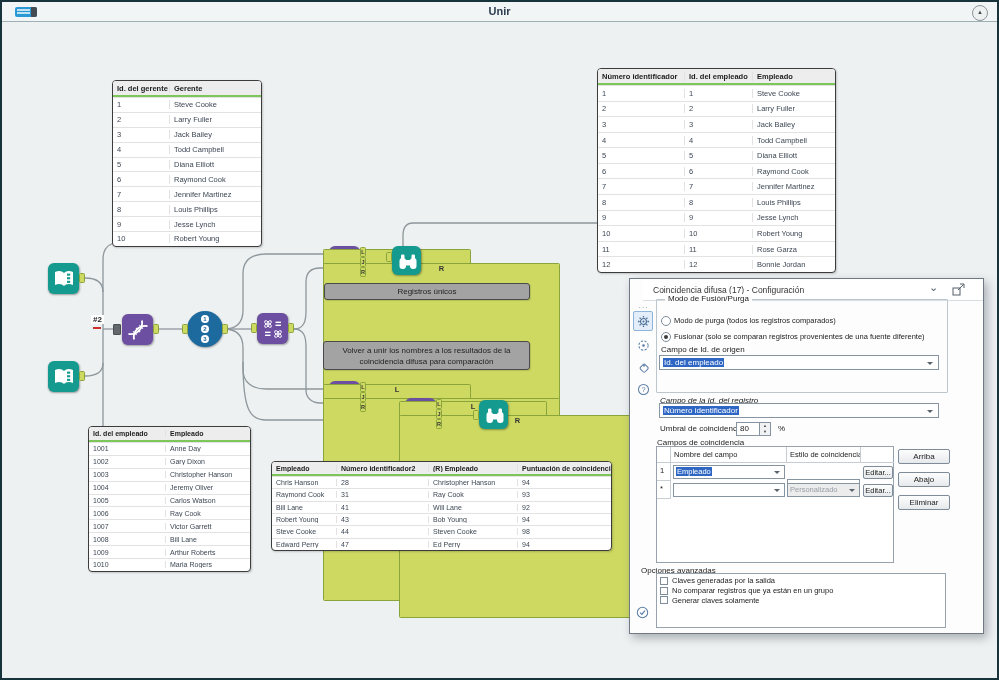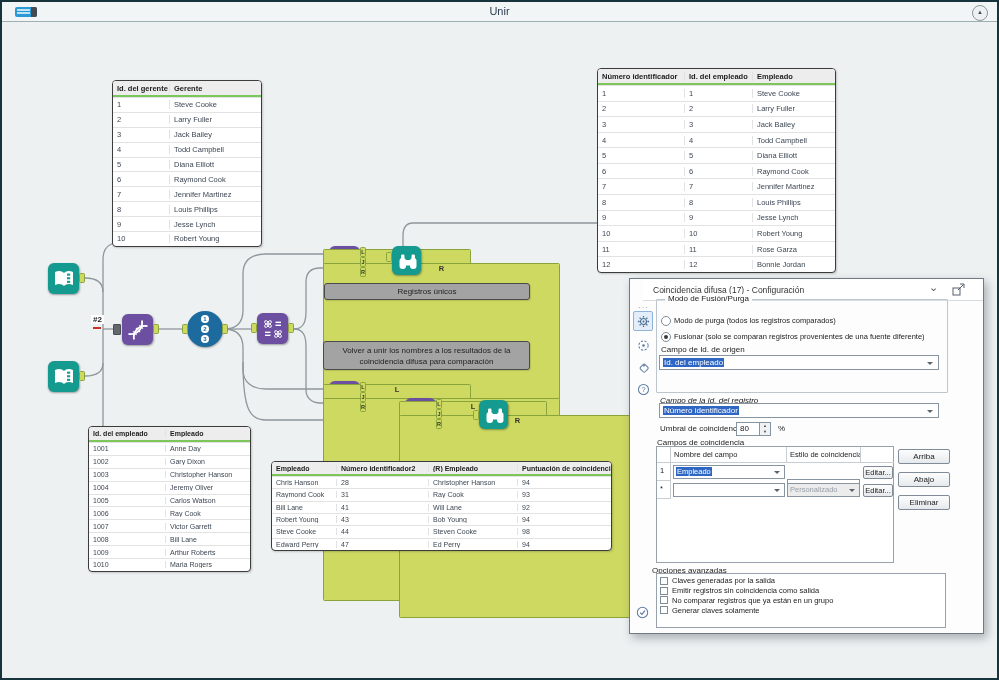--- a/index.html
+++ b/index.html
@@ -1,20 +1,20 @@
 <!DOCTYPE html>
 <html><head>
 <meta charset="utf-8">
 <style>
   html,body{margin:0;padding:0;background:#c9ced2;}
   .window{position:relative;width:999px;height:680px;background:#edf1f2;border:2px solid #17343c;
     box-sizing:border-box;font-family:"Liberation Sans",sans-serif;overflow:hidden;}
   
   .titlebar{position:absolute;left:0;top:0;right:0;height:19px;background:#f2f5f6;border-bottom:1px solid #9fb0b5;}
-  .title{position:absolute;left:0;right:0;top:3px;text-align:center;font-size:11px;font-weight:normal;color:#2c3e50;}
+  .title{position:absolute;left:0;right:0;top:3px;text-align:center;font-size:11px;font-weight:bold;color:#2c3e50;}
   .app-icon{position:absolute;left:13px;top:5px;width:22px;height:10px;background:#2a9ad6;border-radius:2px;overflow:hidden;}
   .app-icon i{position:absolute;left:2px;top:2px;width:13px;height:1.5px;background:#bfe3f5;box-shadow:0 3px 0 #bfe3f5;}
   .app-icon b{position:absolute;right:0;top:0;bottom:0;width:6px;background:#444c52;}
   .collapse-btn{position:absolute;right:9px;top:3px;width:14px;height:14px;border:1px solid #8b979c;border-radius:50%;
     background:#eef1f2;text-align:center;line-height:13px;font-size:6px;color:#3f4a50;}
   
   svg.wires{position:absolute;left:0;top:0;pointer-events:none;}
   svg.wires path{fill:none;stroke:#8e979c;stroke-width:1.3;}
   
   .tool{position:absolute;width:31px;height:31px;border-radius:6px;box-shadow:0.5px 1px 2px rgba(0,0,0,.35);}
@@ -563,29 +563,25 @@
 
       <div class="fg-cell" style="left:0;top:34px;width:14px;height:18px;">*</div>
       <div class="fg-combo" style="left:16px;top:36px;width:112px;"></div>
       <div class="fg-combo dis" style="left:130px;top:36px;width:73px;">Personalizado</div>
       <div class="pbtn btn-edit" style="left:206px;top:37px;">Editar...</div>
     </div>
     <div class="pbtn btn-side" style="top:170px;">Arriba</div>
     <div class="pbtn btn-side" style="top:193px;">Abajo</div>
     <div class="pbtn btn-side" style="top:216px;">Eliminar</div>
 
-    <span class="plabel" style="left:22px;top:287px;">Opciones avanzadas</span>
+    <span class="plabel" style="left:11px;top:287px;">Opciones avanzadas</span>
     <div class="opt-box">
         <div class="cbrow">
           <span class="cb"></span>
           <span class="cblabel">Claves generadas por la salida</span>
-        </div>
-        <div class="cbrow">
-          <span class="cb"></span>
-          <span class="cblabel">Emitir registros sin coincidencia como salida</span>
         </div>
         <div class="cbrow">
           <span class="cb"></span>
           <span class="cblabel">No comparar registros que ya están en un grupo</span>
         </div>
         <div class="cbrow">
           <span class="cb"></span>
           <span class="cblabel">Generar claves solamente</span>
         </div>
       </div>

